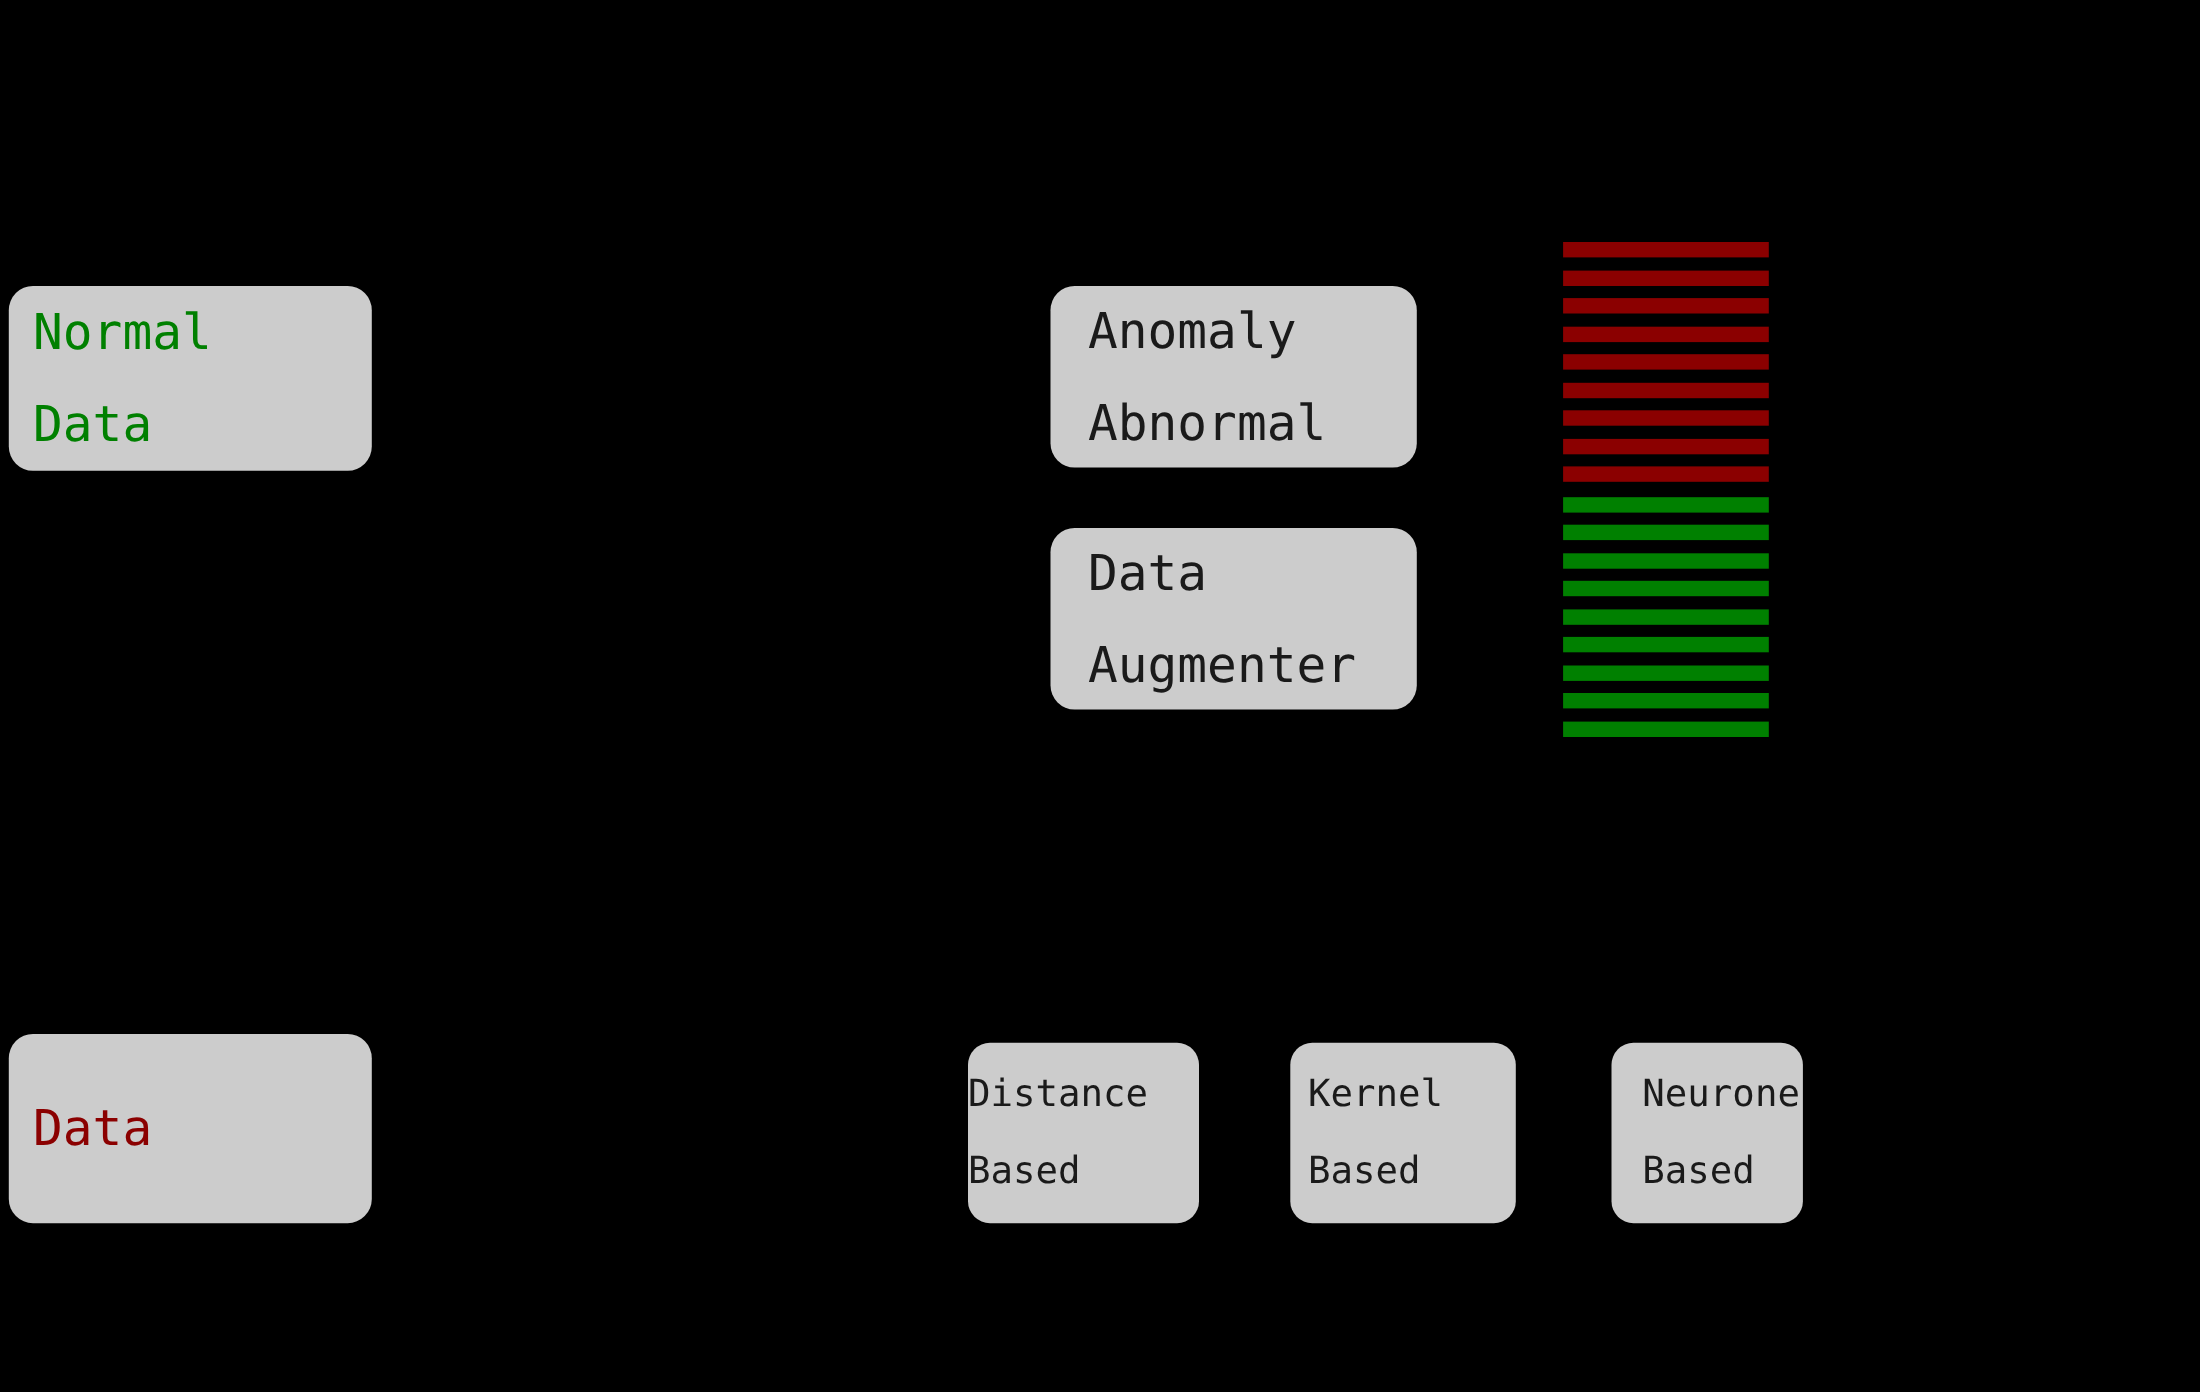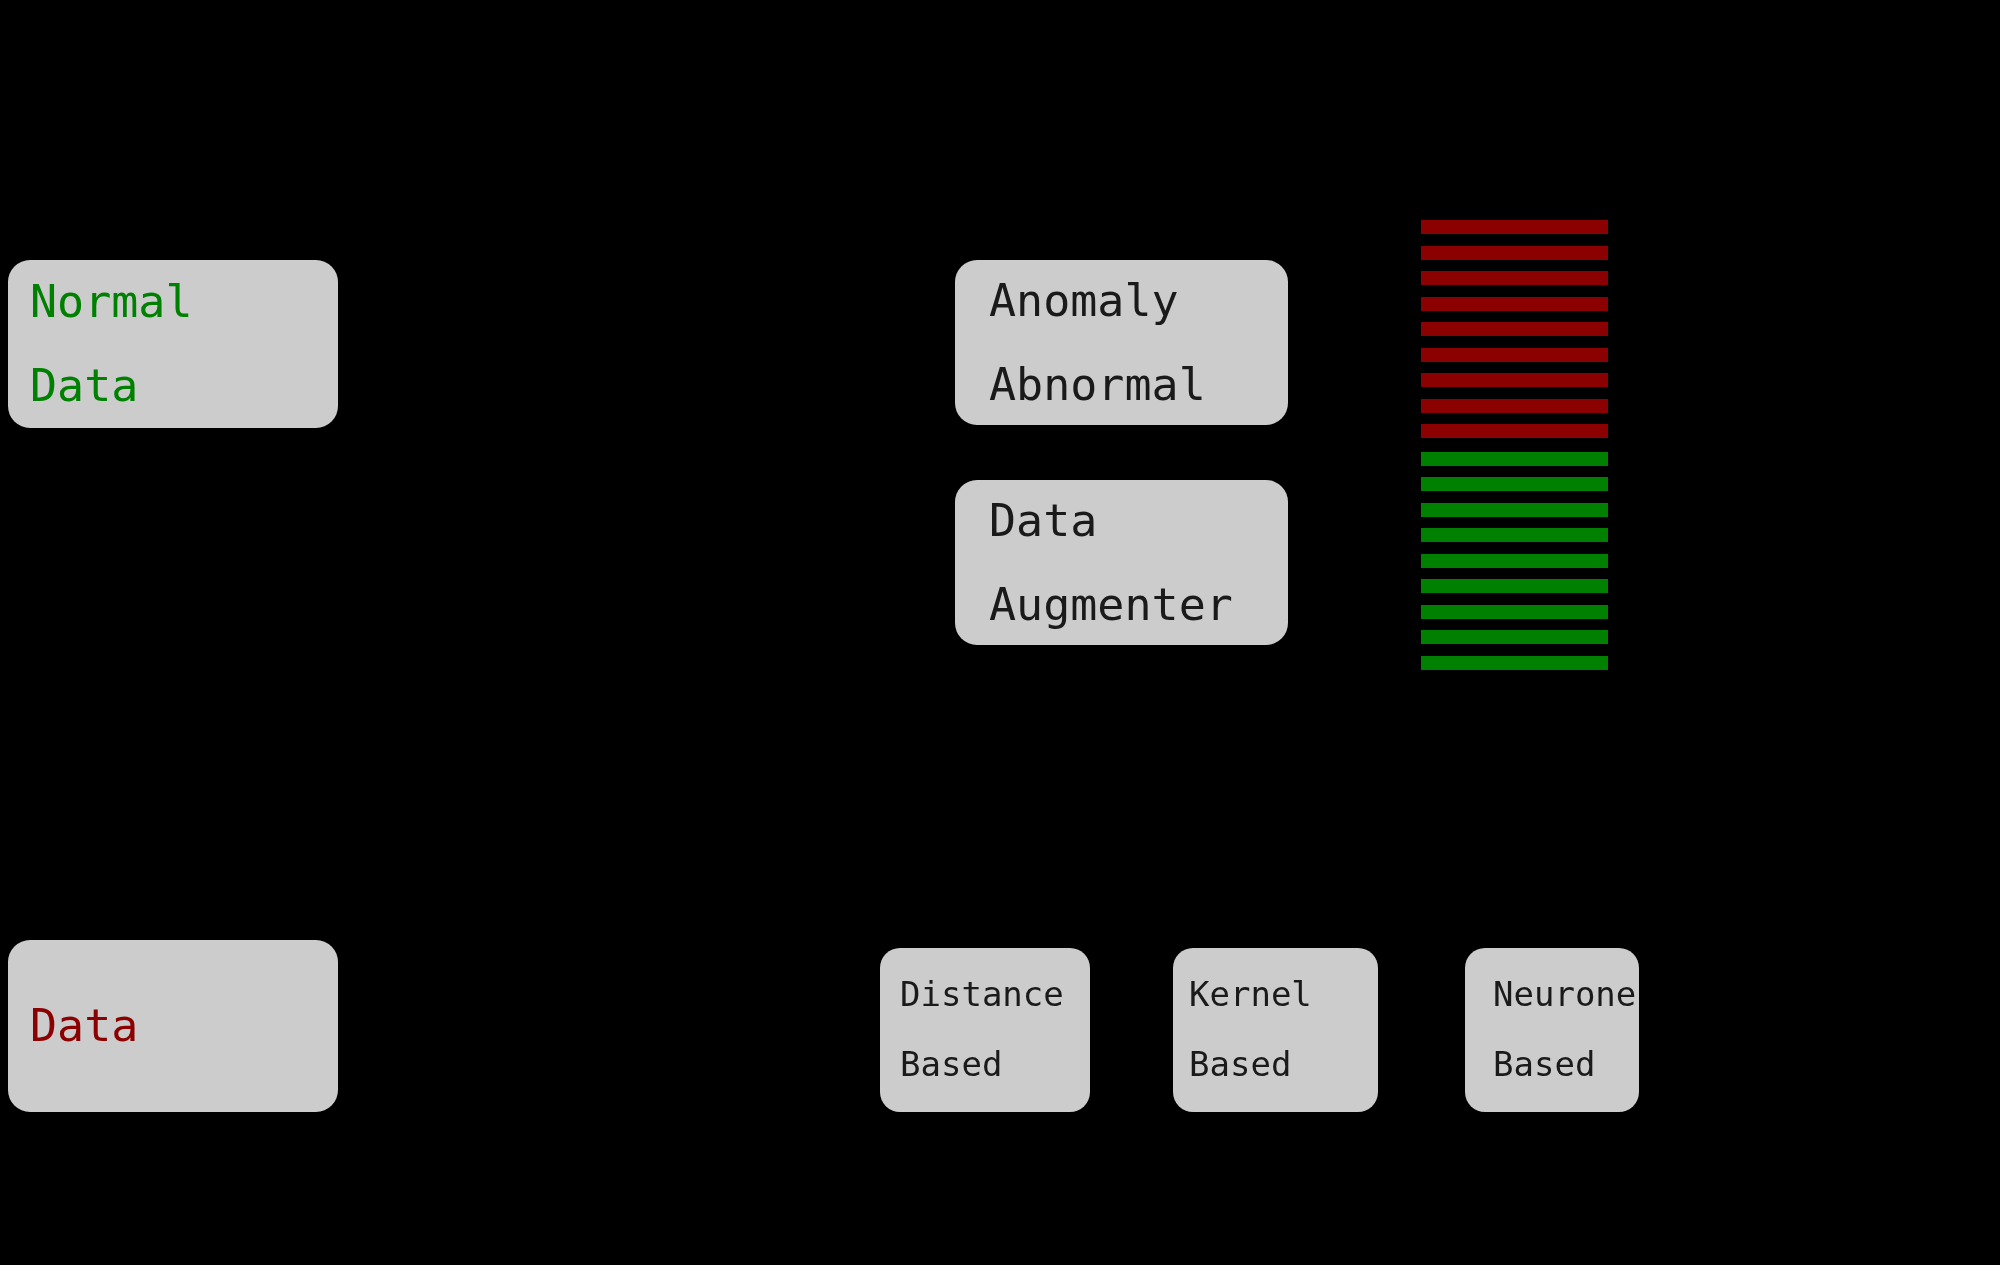--- a/index.html
+++ b/index.html
@@ -40,21 +40,20 @@
 
   
   .node--mid {
     padding-left: 34px;
     align-items: flex-start;
   }
   .node--mid .line { font-size: 45px; }
 
   
   .node--detector {
-    padding-left: 20px;
     align-items: flex-start;
     border-radius: 20px;
   }
   .node--detector .line { font-size: 34px; }
 
   
   #stripe-block {
     position: absolute;
   }
   .stripe {

